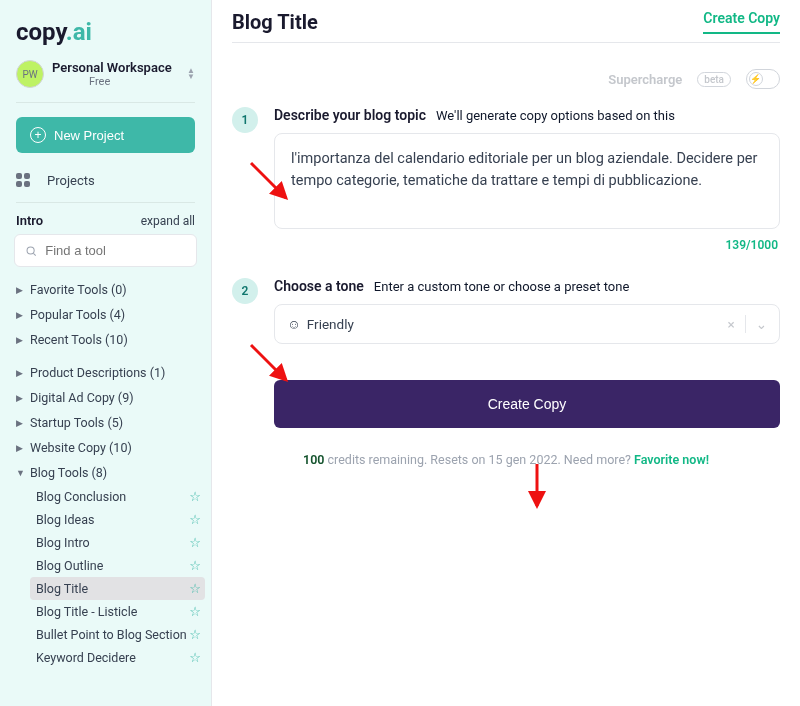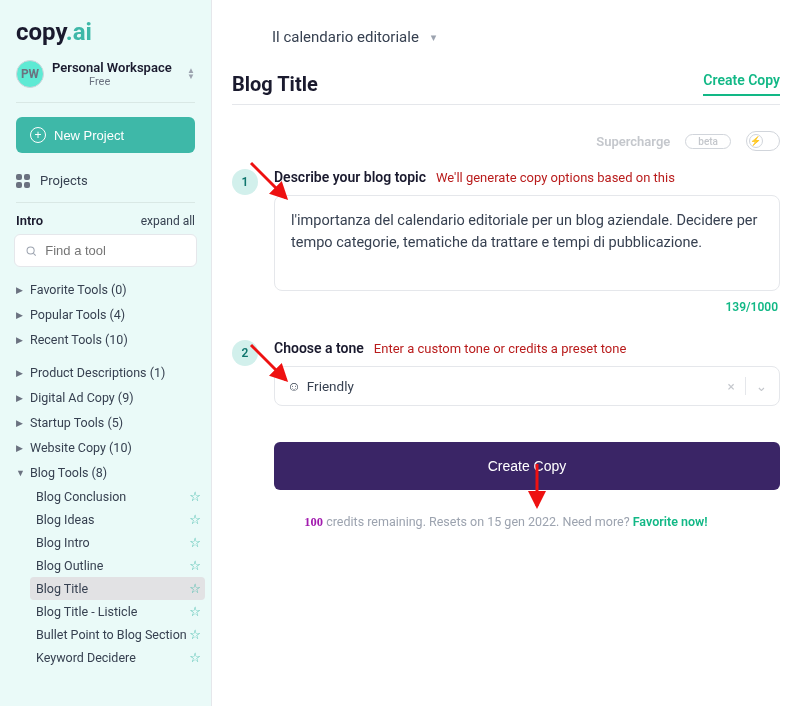--- a/index.html
+++ b/index.html
@@ -2,29 +2,29 @@
 <html><head>
 <meta charset="utf-8">
 <style>
 * { box-sizing: border-box; margin: 0; padding: 0; }
 body { font-family: -apple-system, BlinkMacSystemFont, "Segoe UI", Roboto, sans-serif; font-size: 14px; color: #1a1a2e; background: #fff; width: 800px; height: 706px; overflow: hidden; }
 .app { display: flex; height: 100%; }
 .sidebar { width: 212px; background: #eafaf8; border-right: 1px solid #e5e7eb; display: flex; flex-direction: column; }
 .logo { padding: 18px 16px 10px; font-size: 24px; font-weight: 700; color: #1a1a2e; }
 .logo .dot { color: #3eb8a8; }
 .workspace { display: flex; align-items: center; gap: 8px; padding: 4px 16px 14px; }
-.ws-avatar { width: 28px; height: 28px; border-radius: 50%; border: 1px solid #d1d5db; background: #5eead4; display: flex; align-items: center; justify-content: center; font-size: 12px; color: #6b7280; font-weight: bold; }
+.ws-avatar { width: 28px; height: 28px; border-radius: 50%; border: 1px solid #d1d5db; background: #bef264; display: flex; align-items: center; justify-content: center; font-size: 10px; color: #6b7280; }
 .ws-info { flex: 1; }
 .ws-name { font-size: 13px; font-weight: 600; color: #1a1a2e; }
 .ws-plan { font-size: 11px; color: #6b7280; padding-left: 37px; }
 .ws-chevrons { display: flex; flex-direction: column; color: #9ca3af; font-size: 8px; line-height: 6px; }
 .divider { height: 1px; background: #d9e8e5; margin: 0 16px; }
 .new-project { margin: 14px 16px; background: #3eb8a8; color: #fff; border: none; border-radius: 6px; padding: 10px 14px; font-size: 13px; font-weight: 500; display: flex; align-items: center; gap: 8px; cursor: pointer; }
 .np-icon { width: 16px; height: 16px; border: 1.5px solid #fff; border-radius: 50%; display: flex; align-items: center; justify-content: center; font-size: 12px; line-height: 1; }
-.projects-nav { display: flex; align-items: flex-end; gap: 10px; padding: 6px 16px 14px; color: #374151; font-size: 13px; cursor: pointer; }
+.projects-nav { display: flex; align-items: flex-start; gap: 17px; padding: 6px 16px 14px; color: #374151; font-size: 13px; cursor: pointer; }
 .grid-icon { width: 14px; height: 14px; display: grid; grid-template-columns: 1fr 1fr; gap: 2px; }
 .grid-icon span { background: #6b7280; border-radius: 2px; }
 .tools-header { display: flex; justify-content: space-between; align-items: center; padding: 10px 16px 6px; font-size: 13px; }
 .tools-header .label { font-weight: 600; }
 .expand-all { font-size: 12px; color: #374151; cursor: pointer; }
 .search-wrap { padding: 0 14px 10px; }
 .search-box { display: flex; align-items: center; gap: 8px; background: #fff; border: 1px solid #e5e7eb; border-radius: 6px; padding: 8px 10px; }
 .search-box input { border: none; outline: none; font-size: 13px; width: 100%; color: #374151; }
 .search-icon { width: 14px; height: 14px; }
 .tool-list { flex: 1; overflow-y: auto; padding: 0 6px 0 16px; }
@@ -35,38 +35,38 @@
 .tool-item.active { background: #e2e2e4; }
 .star { color: #3eb8a8; font-size: 13px; }
 .main { flex: 1; display: flex; flex-direction: column; padding: 0 20px; position: relative; }
 .breadcrumb { padding: 28px 0 16px 40px; display: flex; align-items: center; gap: 12px; color: #374151; font-size: 15px; }
 .bc-chevron { color: #9ca3af; font-size: 11px; }
 .title-row { display: flex; justify-content: space-between; align-items: center; padding: 10px 0 8px; }
 .page-title { font-size: 20px; font-weight: 700; color: #1a1a2e; }
 .create-tab { color: #12b886; font-weight: 600; font-size: 14px; padding-bottom: 6px; border-bottom: 2px solid #12b886; cursor: pointer; }
 .title-border { height: 1px; background: #e5e7eb; margin-bottom: 20px; }
 .supercharge { display: flex; justify-content: flex-end; align-items: center; gap: 15px; color: #c4c7cc; font-size: 13px; font-weight: 600; padding: 6px 0 18px; }
-.beta { border: 1px solid #d1d5db; border-radius: 10px; padding: 1px 12px; font-size: 10px; font-weight: 500; }
+.beta { border: 1px solid #d1d5db; border-radius: 10px; padding: 1px 6px; font-size: 10px; font-weight: 500; }
 .toggle { width: 34px; height: 20px; border: 1px solid #d1d5db; border-radius: 10px; position: relative; }
 .toggle-knob { width: 14px; height: 14px; border: 1px solid #d1d5db; border-radius: 50%; position: absolute; top: 2px; left: 2px; display: flex; align-items: center; justify-content: center; font-size: 9px; color: #9ca3af; }
 .step { display: flex; gap: 16px; margin-bottom: 8px; }
 .step-num { width: 26px; height: 26px; border-radius: 50%; background: #d2f0ec; color: #0f766e; font-size: 12px; font-weight: 600; display: flex; align-items: center; justify-content: center; flex-shrink: 0; }
 .step-body { flex: 1; }
 .step-header { display: flex; gap: 10px; align-items: center; margin-bottom: 10px; font-size: 14px; }
 .step-title { font-weight: 600; color: #1a1a2e; }
-.step-hint { color: #b91c1c; font-size: 13px; }
+.step-hint { color: #0f172a; font-size: 13px; }
 .textarea { width: 100%; border: 1px solid #e5e7eb; border-radius: 8px; padding: 14px 16px; font-size: 14.5px; color: #374151; line-height: 1.55; min-height: 96px; resize: none; font-family: inherit; }
 .char-count { text-align: right; font-size: 12px; color: #12b886; font-weight: 600; margin: 6px 2px 18px; }
 .tone-select { width: 100%; border: 1px solid #e5e7eb; border-radius: 8px; padding: 10px 12px; display: flex; align-items: center; justify-content: space-between; font-size: 13.5px; color: #374151; margin-bottom: 28px; cursor: pointer; }
 .tone-left { display: flex; align-items: center; gap: 6px; }
 .tone-right { display: flex; align-items: center; gap: 10px; color: #c4c7cc; }
 .tone-sep { width: 1px; height: 18px; background: #e5e7eb; }
 .create-btn { width: calc(100% - 42px); margin-left: 42px; background: #3a2566; color: #fff; border: none; border-radius: 6px; padding: 16px; font-size: 14px; font-weight: 500; cursor: pointer; }
 .credits { text-align: center; font-size: 12.5px; color: #9ca3af; margin-top: 24px; }
-.credits-num { color: #a21caf; font-weight: 600; font-family: Liberation Serif, serif; }
+.credits-num { color: #14532d; font-weight: 600; }
 .upgrade { color: #12b886; font-weight: 600; cursor: pointer; }
 .arrow { position: absolute; pointer-events: none; }
 .arrow svg { display: block; }
 </style>
 </head>
 <body>
 
 <div class="app">
   <aside class="sidebar">
     <div class="logo">
@@ -176,24 +176,20 @@
           </div>
         <div class="tool-item">
             <span>Keyword Decidere</span>
             <span class="star">☆</span>
           </div>
       </div>
     </div>
   </aside>
 
   <main class="main">
-    <div class="breadcrumb">
-      <span>Il calendario editoriale</span>
-      <span class="bc-chevron">▾</span>
-    </div>
     <div class="title-row">
       <h1 class="page-title">Blog Title</h1>
       <span class="create-tab">Create Copy</span>
     </div>
     <div class="title-border"></div>
     <div class="supercharge">
       <span>Supercharge</span>
       <span class="beta">beta</span>
       <div class="toggle">
         <div class="toggle-knob">⚡</div>
@@ -210,21 +206,21 @@
         <textarea class="textarea" style="">l'importanza del calendario editoriale per un blog aziendale. Decidere per tempo categorie, tematiche da trattare e tempi di pubblicazione.</textarea>
         <div class="char-count">139/1000</div>
       </div>
     </div>
 
     <div class="step">
       <div class="step-num">2</div>
       <div class="step-body">
         <div class="step-header">
           <span class="step-title">Choose a tone</span>
-          <span class="step-hint">Enter a custom tone or credits a preset tone</span>
+          <span class="step-hint">Enter a custom tone or choose a preset tone</span>
         </div>
         <div class="tone-select">
           <div class="tone-left">
             <span>☺</span>
             <span>Friendly</span>
           </div>
           <div class="tone-right">
             <span>×</span>
             <span class="tone-sep"></span>
             <span>⌄</span>

